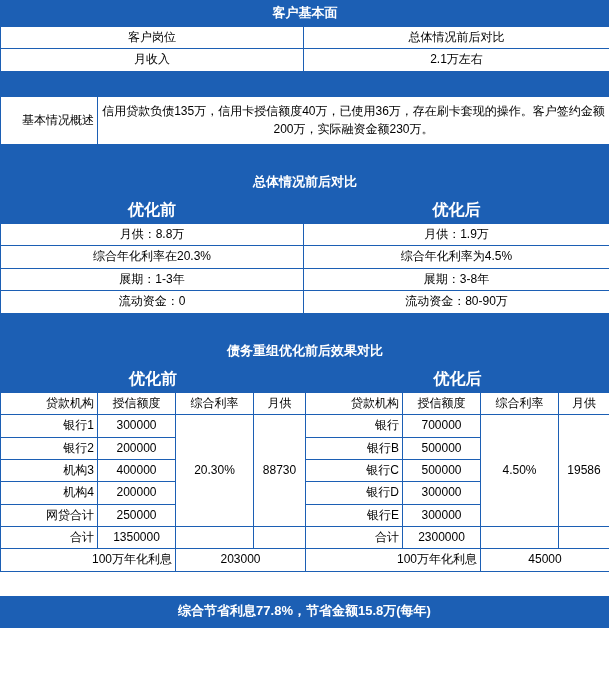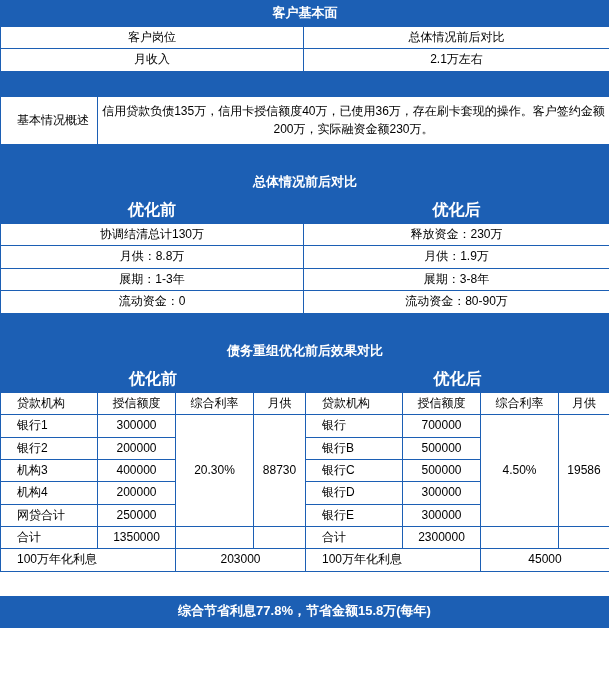--- a/index.html
+++ b/index.html
@@ -50,21 +50,21 @@
   }
   td.subband {
     background: #1c5fb4;
     color: #ffffff;
     font-weight: bold;
     font-size: 16px;
     height: 22px;
     border-color: #1c5fb4;
   }
   td.left {
-    text-align: left;
+    text-align: right;
     padding-left: 16px;
   }
   td.desc {
     text-align: center;
     padding: 3px 4px;
     line-height: 1.5;
     font-size: 12px;
   }
   td.blank {
     background: #ffffff;
@@ -124,26 +124,26 @@
     </colgroup>
     <tbody>
       <tr>
         <td class="band" colspan="2">总体情况前后对比</td>
       </tr>
       <tr>
         <td class="subband">优化前</td>
         <td class="subband">优化后</td>
       </tr>
       <tr>
-        <td>协调结清总计130万</td>
-        <td>释放资金：230万</td>
-      </tr>
-      <tr>
         <td>月供：8.8万</td>
         <td>月供：1.9万</td>
+      </tr>
+      <tr>
+        <td>综合年化利率在20.3%</td>
+        <td>综合年化利率为4.5%</td>
       </tr>
       <tr>
         <td>展期：1-3年</td>
         <td>展期：3-8年</td>
       </tr>
       <tr>
         <td>流动资金：0</td>
         <td>流动资金：80-90万</td>
       </tr>
     </tbody>

